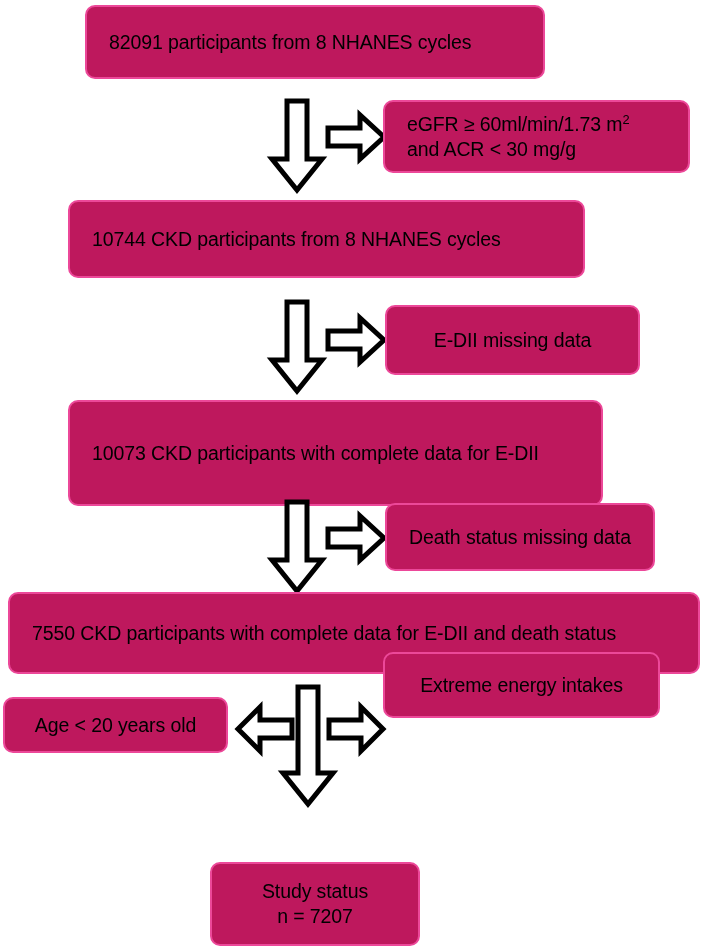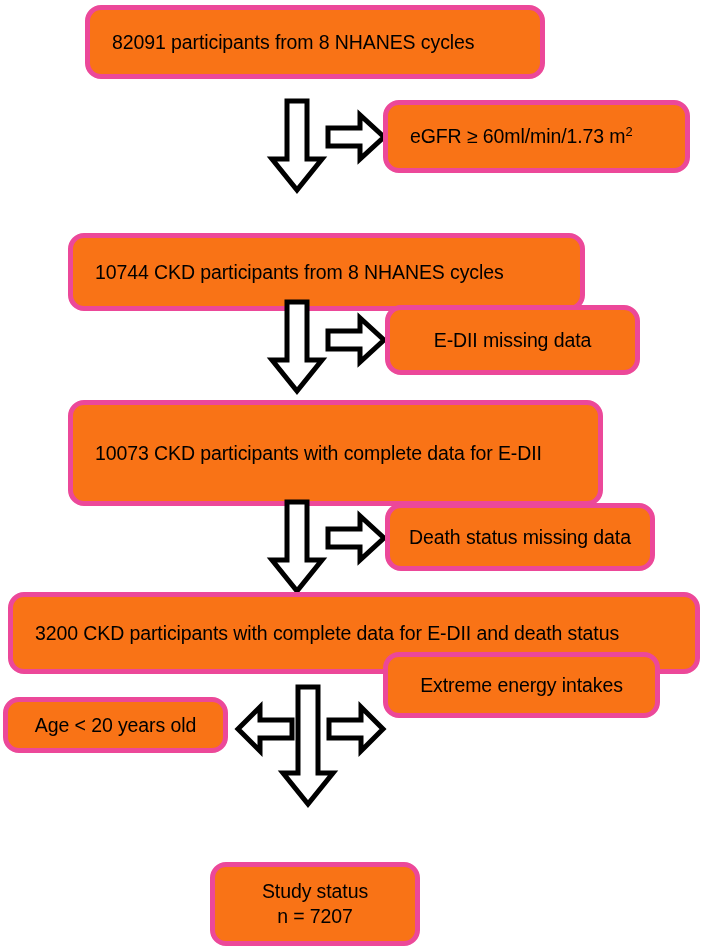--- a/index.html
+++ b/index.html
@@ -16,23 +16,23 @@
   }
   #flowchart {
     position: relative;
     width: 708px;
     height: 952px;
     background: #ffffff;
   }
   .node {
     position: absolute;
     box-sizing: border-box;
-    background: #f97316;
-    border: 5px solid #ec4899;
-    border-radius: 16px;
+    background: #be185d;
+    border: 2px solid #ec4899;
+    border-radius: 10px;
     display: flex;
     align-items: center;
     color: #000000;
     line-height: 1.28;
     letter-spacing: -0.1px;
   }
   .node .txt {
     display: block;
     width: 100%;
   }
@@ -72,24 +72,25 @@
 
   <div class="arrow" style="left:326px; top:113px;">
     <svg width="60" height="48" viewBox="0 0 60 48" aria-hidden="true">
       <polygon points="2,15 34,15 34,2 58,24 34,46 34,33 2,33" fill="#ffffff" stroke="#000000" stroke-width="5" stroke-linejoin="miter"></polygon>
     </svg>
   </div>
 
   <div class="node left-text fs-side" style="left:383px; top:100px; width:307px; height:73px;justify-content:flex-end;">
     <span class="txt">
       <span><span>eGFR ≥ 60ml/min/1.73 m</span><sup>2</sup></span><br>
+      <span>and ACR &lt; 30 mg/g</span>
     </span>
   </div>
 
-  <div class="node left-text fs-main" style="left:68px; top:200px; width:517px; height:78px;margin-top:33px;">
+  <div class="node left-text fs-main" style="left:68px; top:200px; width:517px; height:78px;">
     <span class="txt">10744 CKD participants from 8 NHANES cycles</span>
   </div>
 
   <div class="arrow" style="left:270px; top:300px;">
     <svg width="54" height="94" viewBox="0 0 54 94" aria-hidden="true">
       <polygon points="17,2 37,2 37,60 52,60 27,91 2,60 17,60" fill="#ffffff" stroke="#000000" stroke-width="5" stroke-linejoin="miter"></polygon>
     </svg>
   </div>
 
   <div class="arrow" style="left:326px; top:316px;">
@@ -116,21 +117,21 @@
     <svg width="60" height="48" viewBox="0 0 60 48" aria-hidden="true">
       <polygon points="2,15 34,15 34,2 58,24 34,46 34,33 2,33" fill="#ffffff" stroke="#000000" stroke-width="5" stroke-linejoin="miter"></polygon>
     </svg>
   </div>
 
   <div class="node center-text fs-side" style="left:385px; top:503px; width:270px; height:68px;">
     <span class="txt">Death status missing data</span>
   </div>
 
   <div class="node left-text fs-main" style="left:8px; top:592px; width:692px; height:82px;">
-    <span class="txt">3200 CKD participants with complete data for E-DII and death status</span>
+    <span class="txt">7550 CKD participants with complete data for E-DII and death status</span>
   </div>
 
   <div class="node center-text fs-side" style="left:3px; top:697px; width:225px; height:56px;">
     <span class="txt">Age &lt; 20 years old</span>
   </div>
 
   <div class="arrow" style="left:236px; top:705px;">
     <svg width="58" height="48" viewBox="0 0 58 48" aria-hidden="true">
       <polygon points="56,15 24,15 24,2 2,24 24,46 24,33 56,33" fill="#ffffff" stroke="#000000" stroke-width="5" stroke-linejoin="miter"></polygon>
     </svg>

